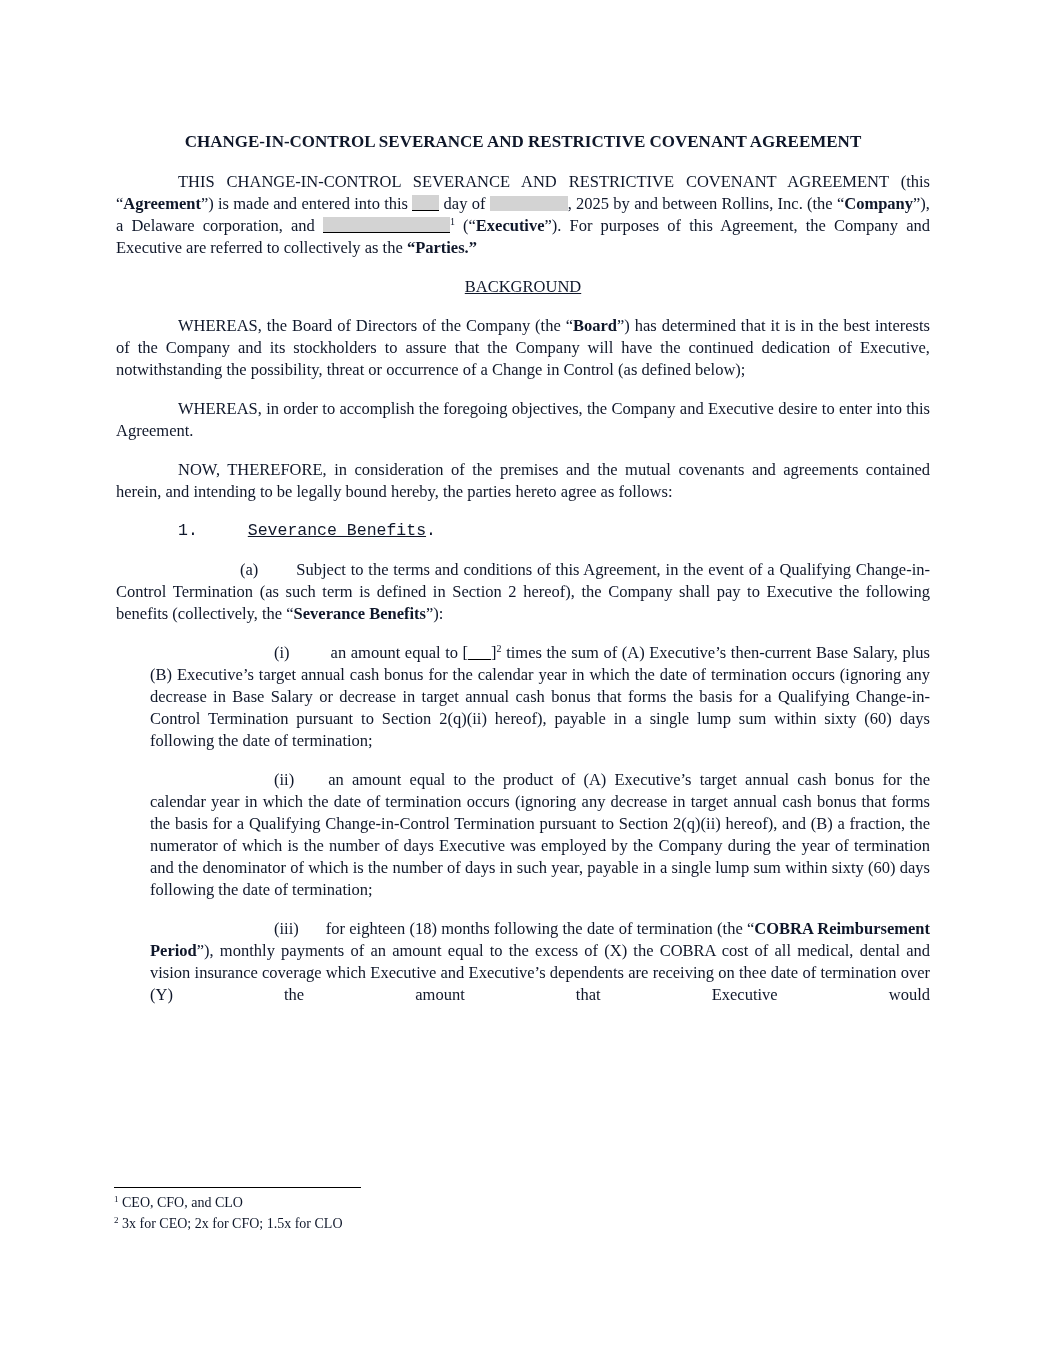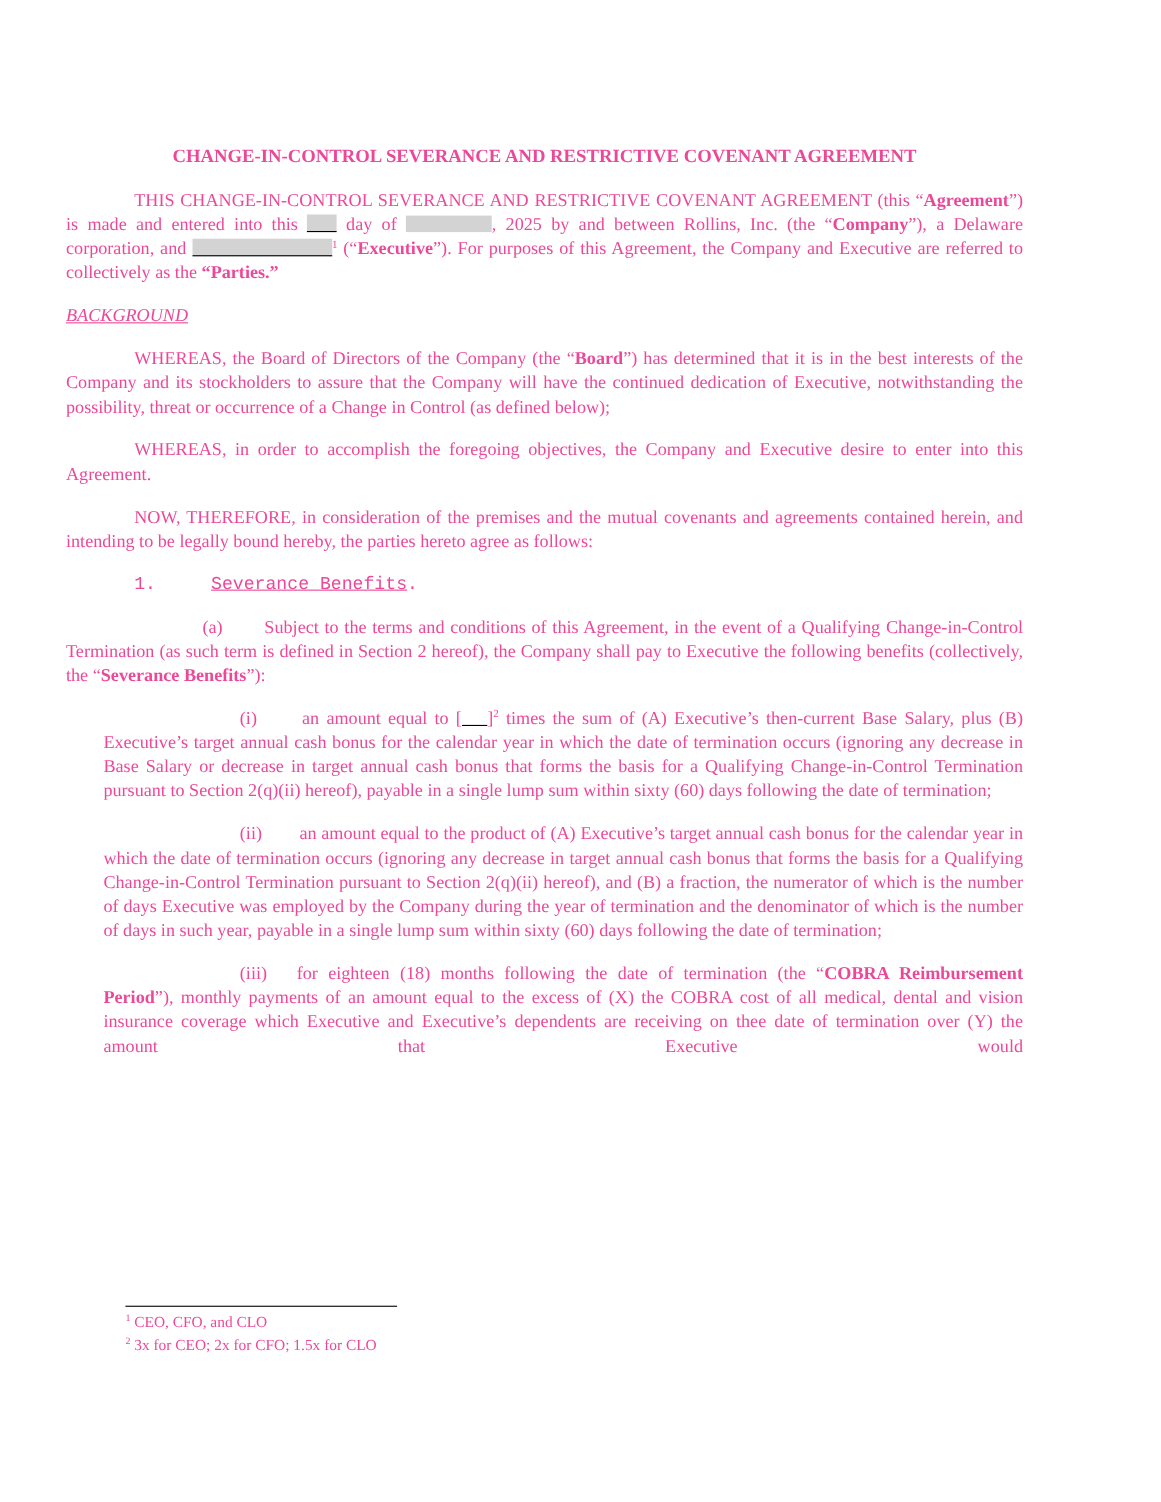--- a/index.html
+++ b/index.html
@@ -1,40 +1,40 @@
 <!DOCTYPE html>
 <html><head>
 <meta charset="utf-8">
 <style>
   html, body { margin:0; padding:0; background:#ffffff; }
   .page {
     position: relative;
     width: 1055px;
     height: 1365px;
     background: #ffffff;
-    color: #ec4899;
+    color: #0f172a;
     font-family: "Liberation Serif", "DejaVu Serif", serif;
     font-size: 16.5px;
     line-height: 22px;
     box-sizing: border-box;
-    padding: 131px 125px 0 60px;
+    padding: 131px 125px 0 116px;
     overflow: hidden;
   }
   h1.title {
     font-size: 17px;
     font-weight: bold;
     text-align: center;
     margin: 0 0 18px 0;
     line-height: 22px;
   }
   .doc-body p { margin: 0 0 17px 0; }
   p.body  { text-align: justify; }
   p.ind1  { text-indent: 62px; }
   p.ind2  { text-indent: 124px; }
-  p.h-center { text-align: left; font-style: italic; }
+  p.h-center { text-align: center; }
   p.sec   { text-align: left; font-family: Liberation Mono, monospace; }
   p.sub   { margin-left: 34px; text-indent: 124px; }
   p.jlast { text-align-last: justify; }
   .b { font-weight: bold; }
   .i { }
   .u { text-decoration: underline; }
   .sup { font-size: 10px; vertical-align: 6px; line-height: 0; }
   .tab { display: inline-block; }
   .blank { display: inline-block; height: 15px; vertical-align: -2px; }
   .blank.shaded { background: #d3d3d3; }

